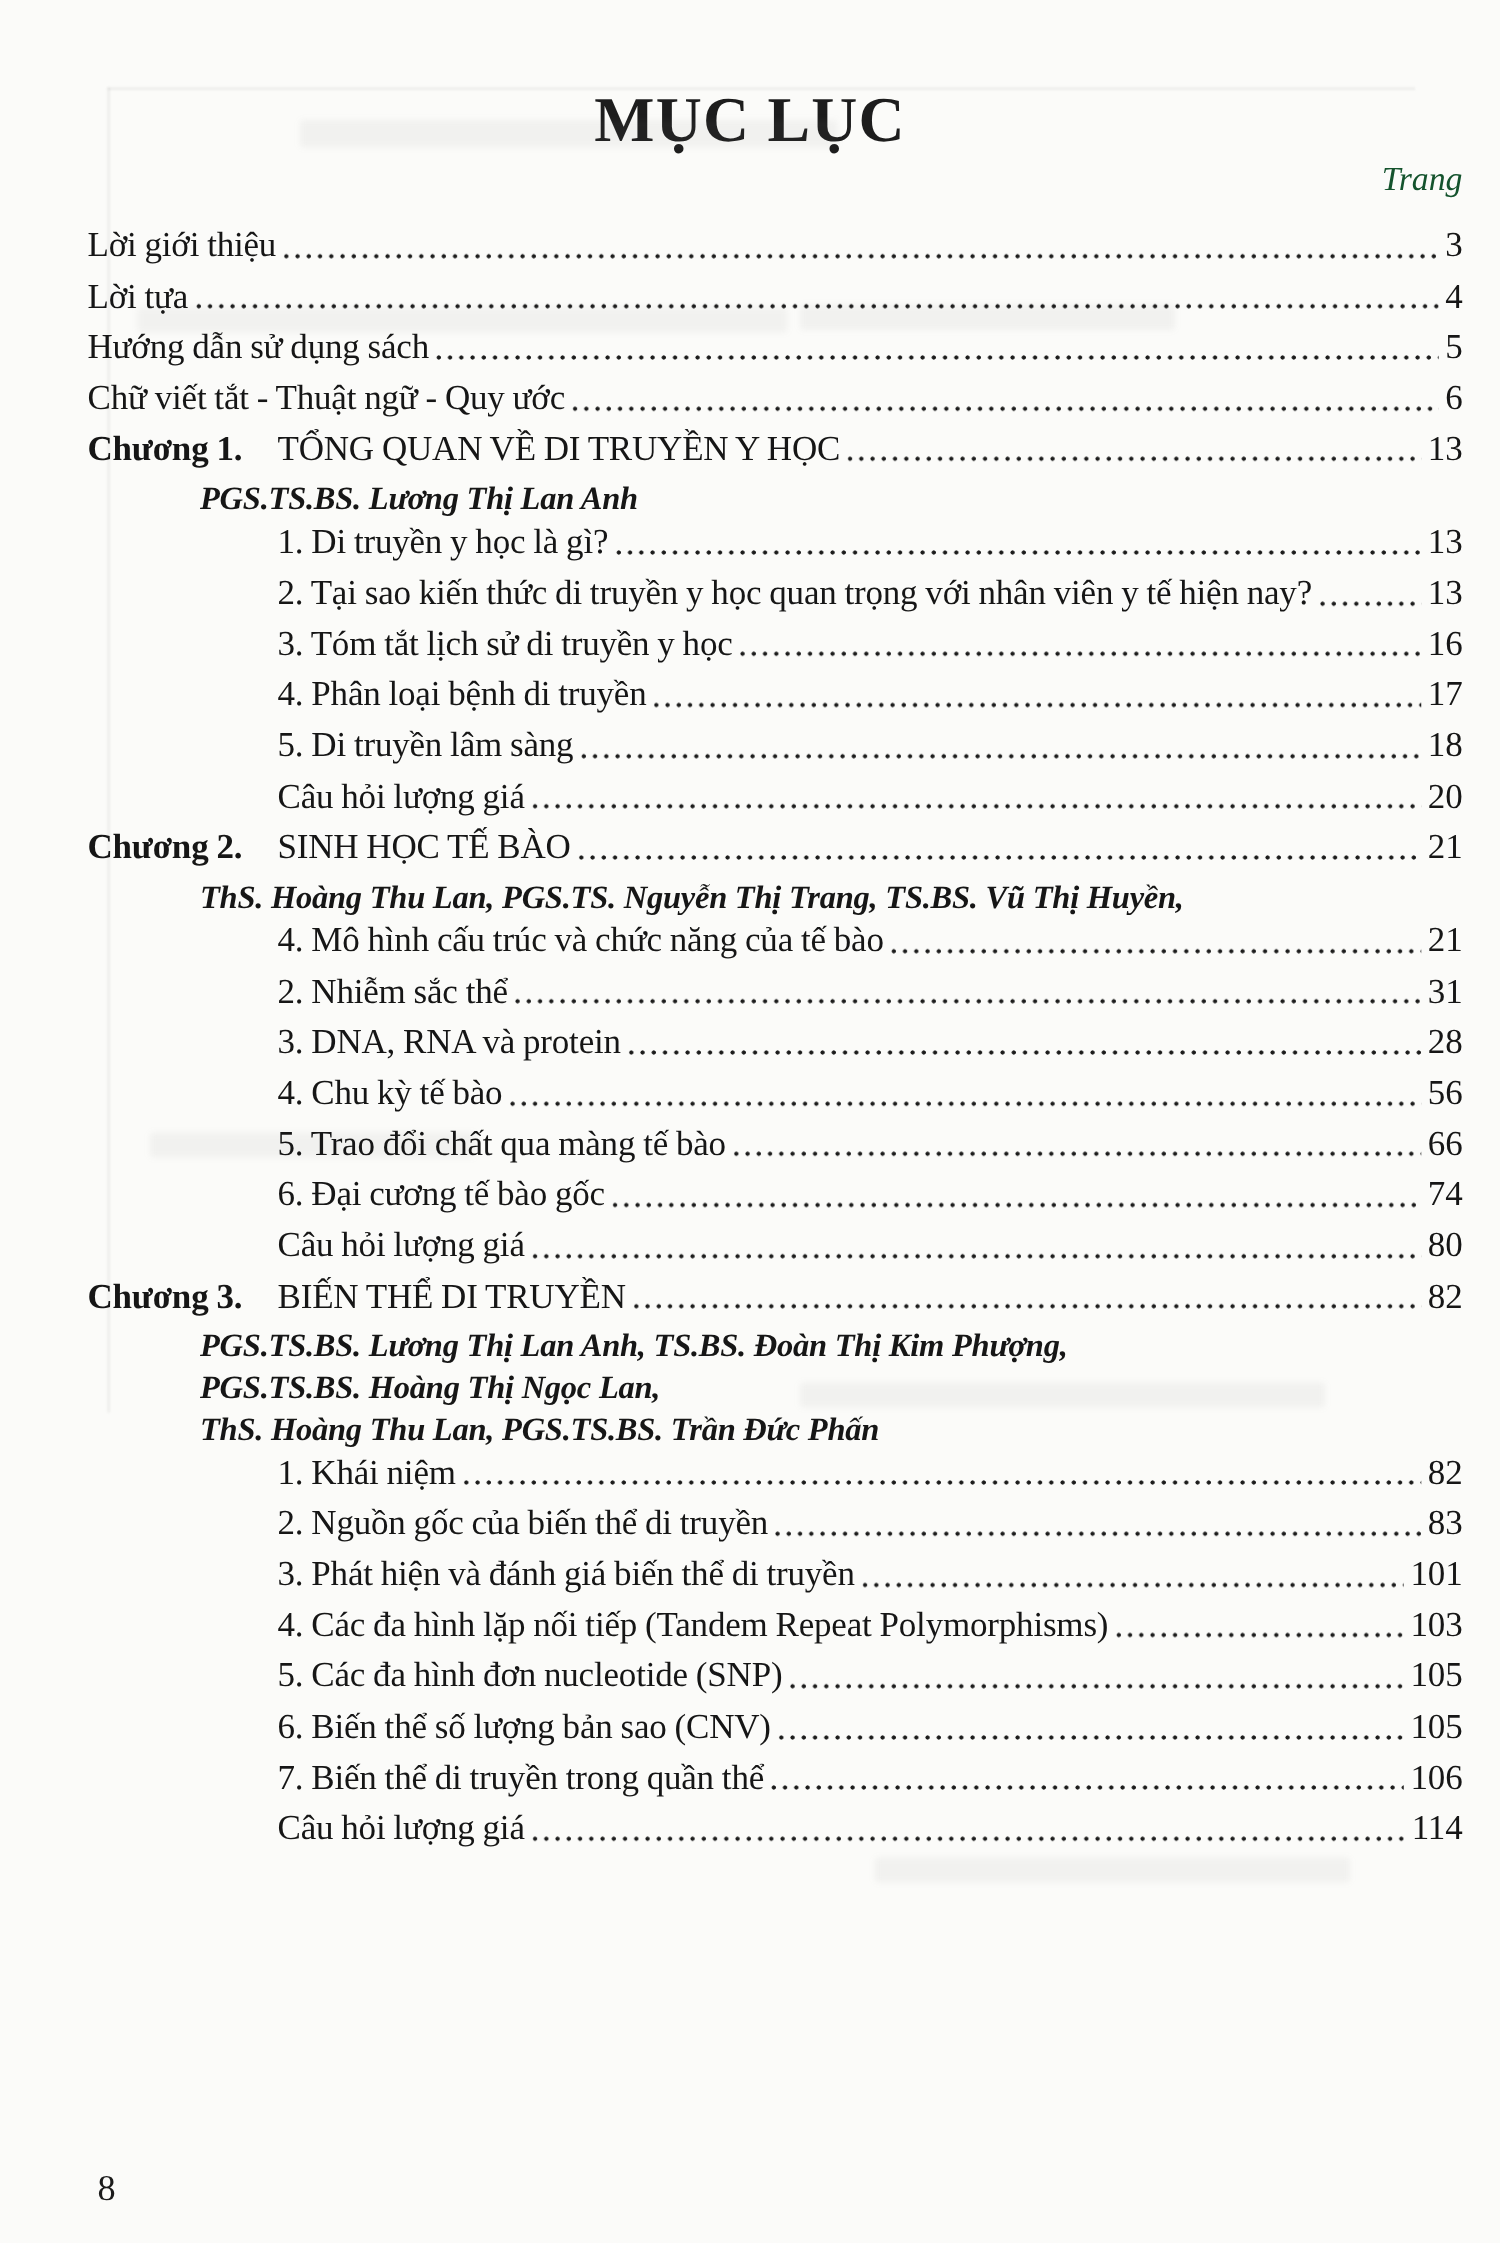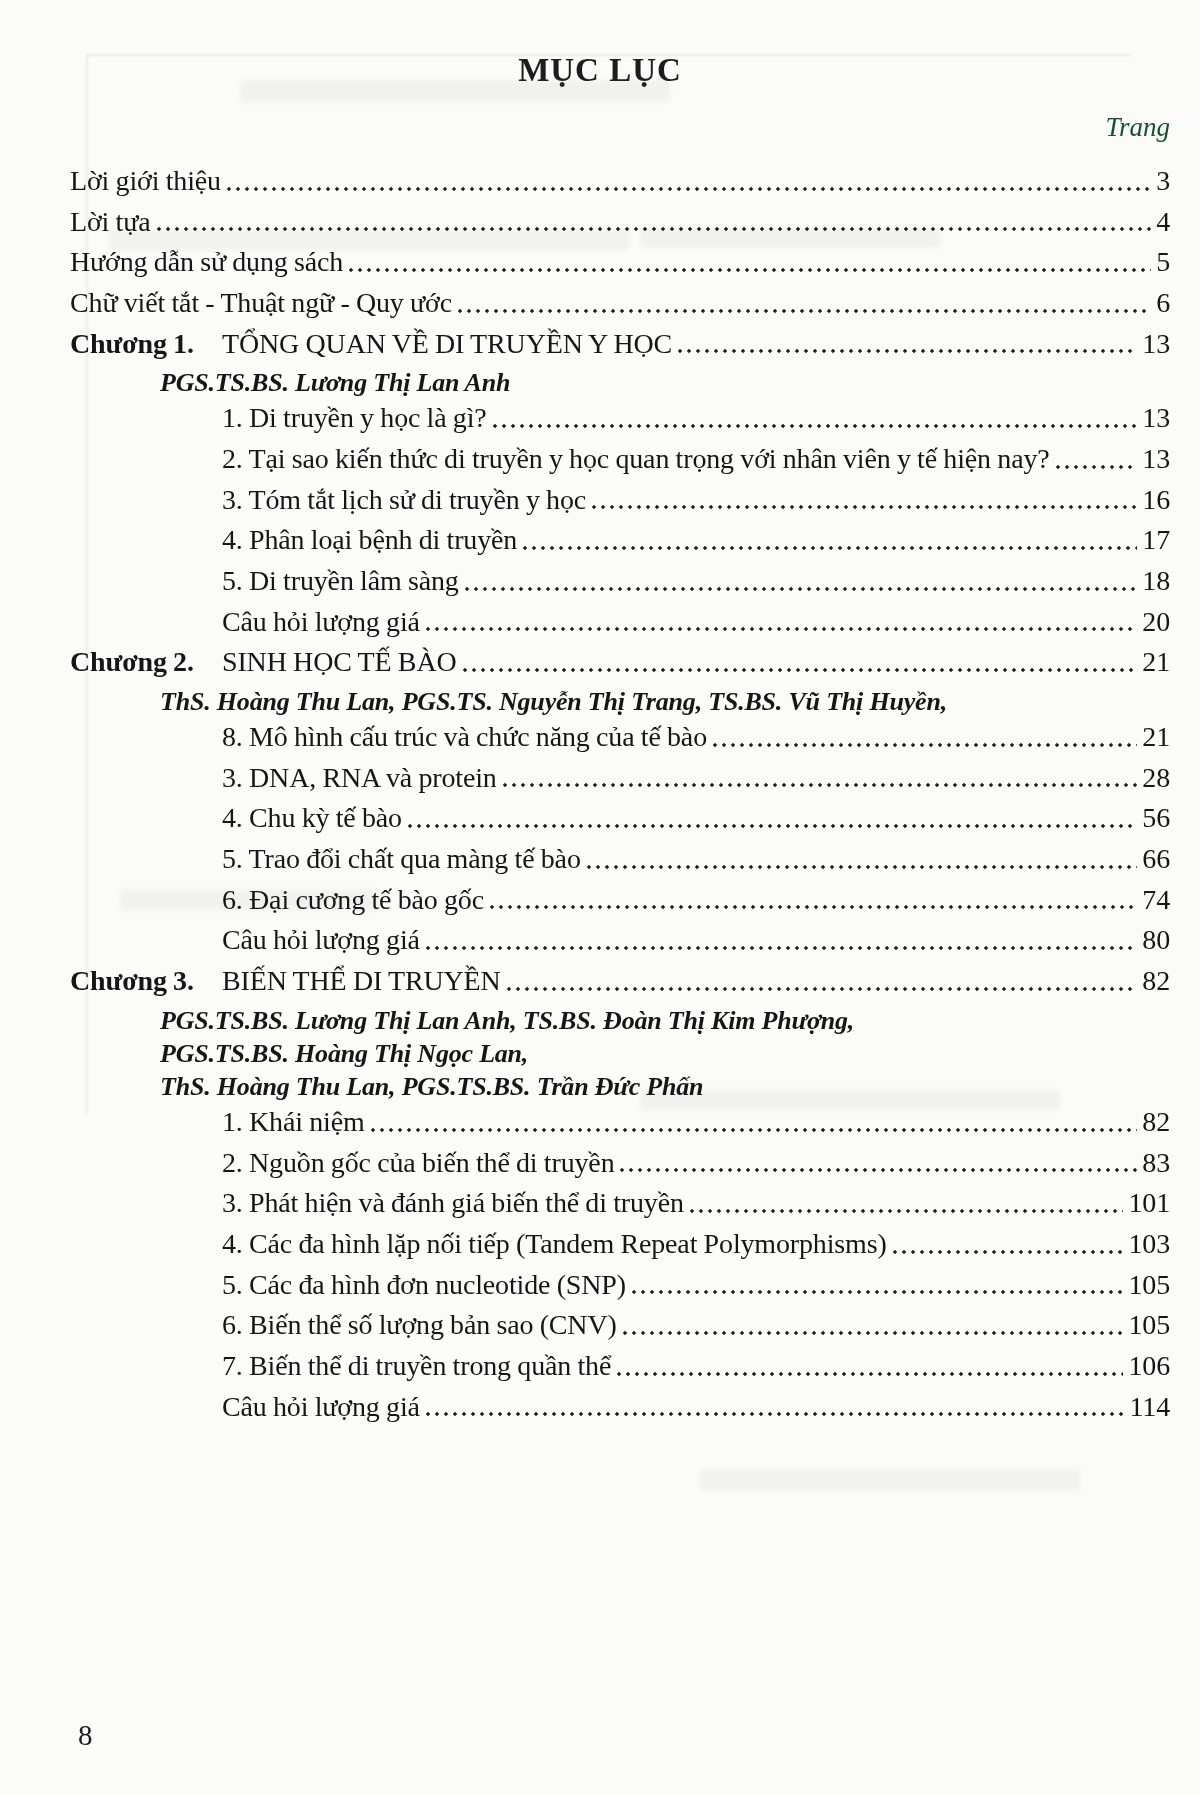--- a/index.html
+++ b/index.html
@@ -13,23 +13,23 @@
   }
   .page{position:relative;width:1200px;height:1794px;}
 
   
   .ghost{position:absolute;background:rgba(110,110,110,0.10);filter:blur(1px);pointer-events:none;}
   .ghost-h{left:86px;top:54px;width:1046px;height:2px;}
   .ghost-v{left:86px;top:54px;width:2px;height:1060px;}
   .smudge{position:absolute;background:rgba(120,120,120,0.07);filter:blur(2.5px);border-radius:3px;pointer-events:none;}
 
   .title{
-    margin:0;padding-top:52px;
+    margin:16px;padding-top:52px;
     text-align:center;
-    font-size:33px;font-weight:bold;
+    font-size:51px;font-weight:bold;
     letter-spacing:1px;
     color:#1d1d1d;
   }
   .trang{
     position:absolute;top:112px;right:30px;
     font-style:italic;font-size:27px;color:#14532d;
   }
 
   #toc{position:absolute;top:166px;left:70px;right:30px;}
 
@@ -154,23 +154,28 @@
           <span class="ch-label">Chương 2.</span>
           <span class="label">SINH HỌC TẾ BÀO</span>
           <span class="leader"></span>
           <span class="pagenum">21</span>
         </div>
         <div class="authors">
           <div class="author-line">ThS. Hoàng Thu Lan, PGS.TS. Nguyễn Thị Trang, TS.BS. Vũ Thị Huyền,</div>
         </div>
         <div class="items">
           <div class="row">
-            <span class="label">8. Mô hình cấu trúc và chức năng của tế bào</span>
+            <span class="label">4. Mô hình cấu trúc và chức năng của tế bào</span>
             <span class="leader"></span>
             <span class="pagenum">21</span>
+          </div>
+          <div class="row">
+            <span class="label">2. Nhiễm sắc thể</span>
+            <span class="leader"></span>
+            <span class="pagenum">31</span>
           </div>
           <div class="row">
             <span class="label">3. DNA, RNA và protein</span>
             <span class="leader"></span>
             <span class="pagenum">28</span>
           </div>
           <div class="row">
             <span class="label">4. Chu kỳ tế bào</span>
             <span class="leader"></span>
             <span class="pagenum">56</span>

